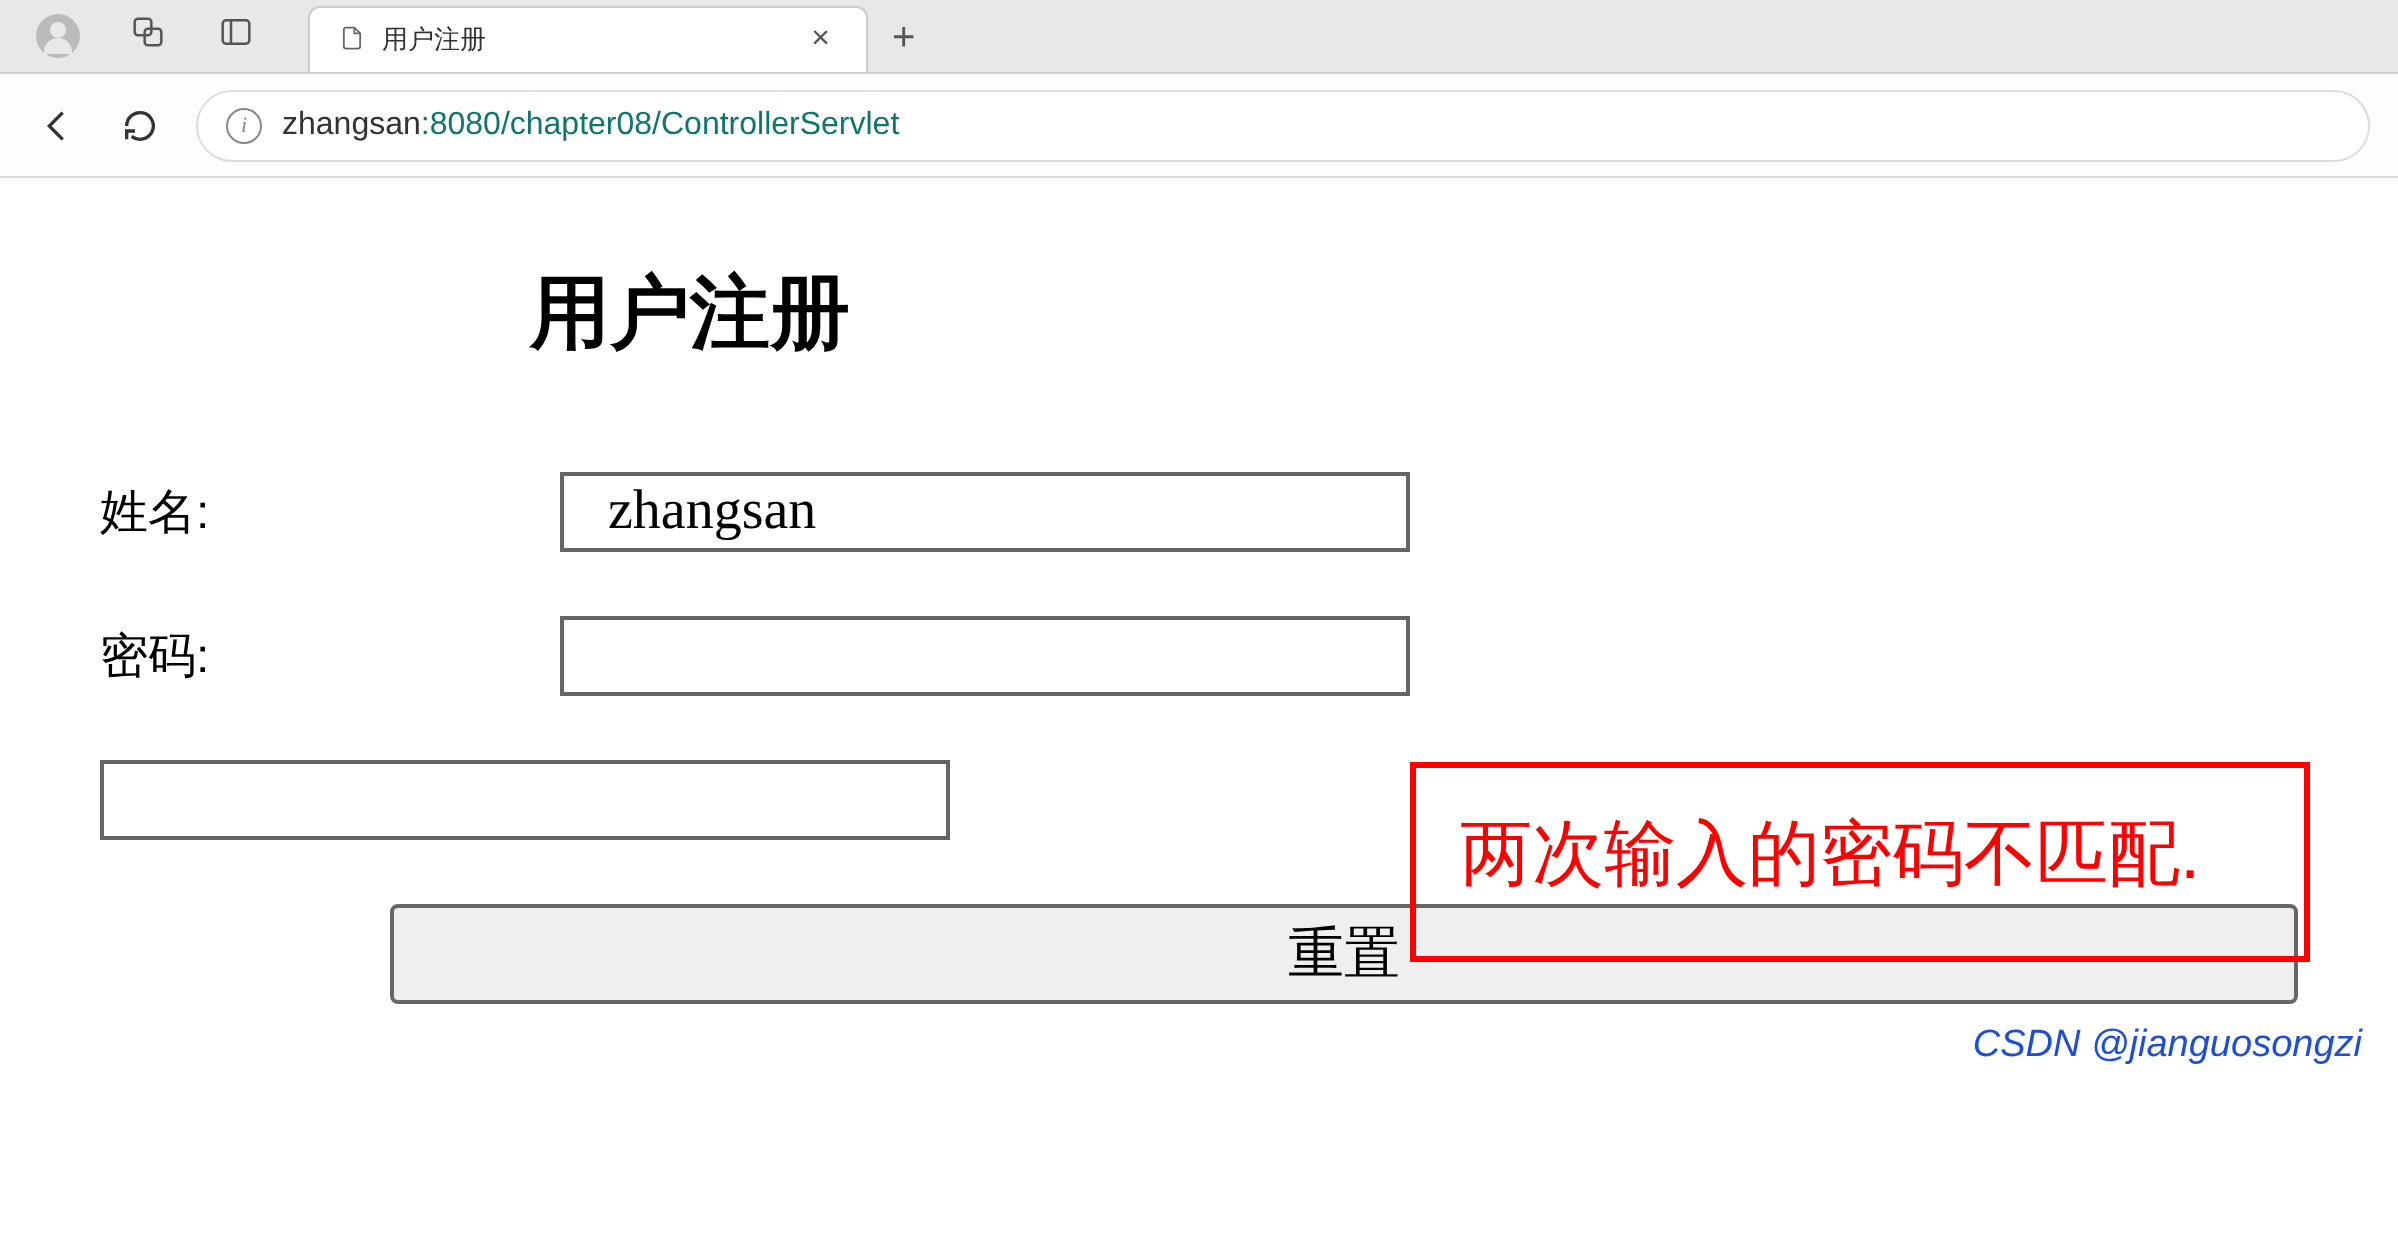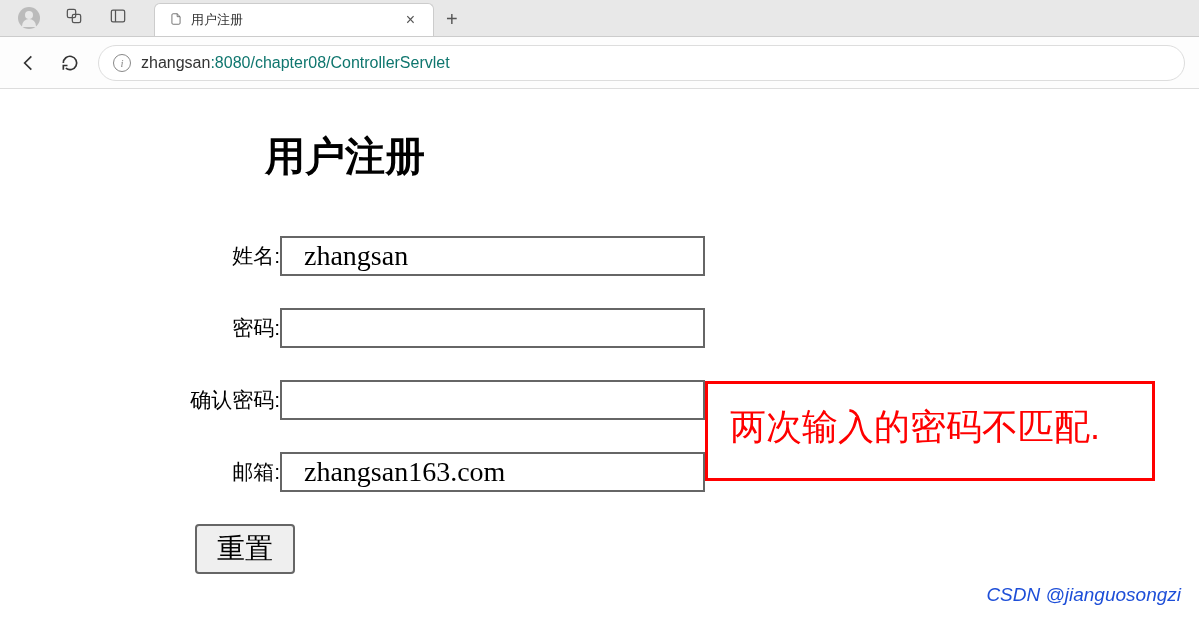--- a/index.html
+++ b/index.html
@@ -113,39 +113,40 @@
       margin-left: 215px;
       margin-bottom: 52px;
     }
     .form-row {
       display: flex;
       align-items: center;
       margin-bottom: 32px;
     }
     .form-label {
       width: 230px;
-      text-align: right;
-      font-size: 21px;
+      text-align: left;
+      font-size: 24px;
       color: #000;
       padding-right: 0;
     }
     .form-input {
       width: 425px;
       height: 40px;
       border: 2px solid #666;
       font-size: 28px;
       padding: 2px 22px;
       font-family: "Times New Roman", serif;
       background: #fff;
     }
     .button-row {
       margin-top: 6px;
       margin-left: 145px;
       display: flex;
       gap: 110px;
+      flex-direction: column;
     }
     .form-button {
       font-size: 28px;
       padding: 4px 20px;
       border: 2px solid #666;
       background: #efefef;
       border-radius: 4px;
       cursor: pointer;
       font-family: "Microsoft YaHei", SimSun, sans-serif;
     }
@@ -232,28 +233,23 @@
     <div class="form-label">姓名:</div>
     <input class="form-input" type="text" value="zhangsan" style="">
   </div>
 
   <div class="form-row">
     <div class="form-label">密码:</div>
     <input class="form-input" type="password" value="" style="">
   </div>
 
   <div class="form-row">
-    <div class="form-label">确认密码:</div>
     <input class="form-input" type="password" value="" style="">
   </div>
 
-  <div class="form-row">
-    <div class="form-label">邮箱:</div>
-    <input class="form-input" type="text" value="zhangsan163.com" style="">
-  </div>
 
   <div class="button-row">
     <button class="form-button" type="reset">重置</button>
   </div>
 
   <div class="error-box">
     <div class="error-msg">两次输入的密码不匹配.</div>
   </div>
 
   <div class="watermark">CSDN @jianguosongzi</div>

